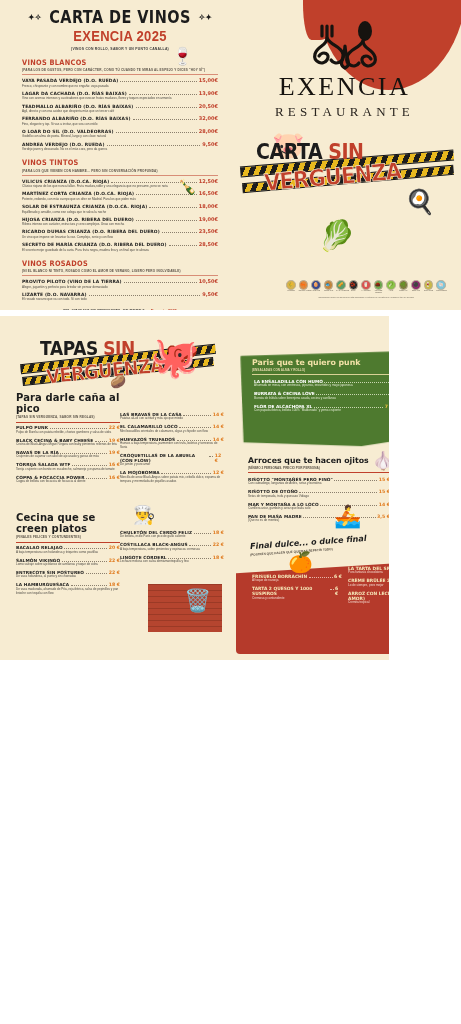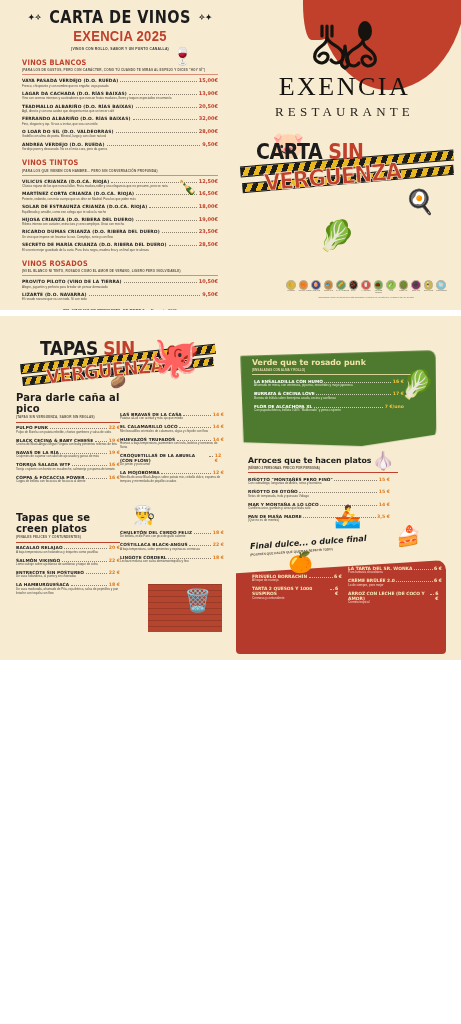--- a/index.html
+++ b/index.html
@@ -124,21 +124,21 @@
   .al-dot {
     width:9.5px; height:9.5px; border-radius:50%;
     border:0.7px solid #b8ad97; display:flex; align-items:center;
     justify-content:center; font-size:4.5px; color:#fff;
   }
   .al-lab { font-size:1.9px; color:#6b6356; margin-top:0.6px; line-height:1; }
   .al-note { font-size:2.2px; color:#6b6356; margin-top:2px; text-align:center; line-height:1.2;}
 
   
   .panel2 {
-    position:absolute; left:0; top:316px; width:461px; height:344px;
+    position:absolute; left:0; top:316px; width:389px; height:344px;
     background:#f7ecd2; overflow:hidden;text-decoration:underline;
   }
   .t-title { position:absolute; left:24px; top:18px; width:200px; height:50px; }
   .tape-t {
     position:absolute; left:-4px; top:20px; width:196px; height:10px;
     background: repeating-linear-gradient(115deg, #1c1c1c 0 4.5px, #e8b81e 4.5px 9px);
     transform: rotate(-6deg); border-top:1px solid #111; border-bottom:1px solid #111;
   }
   .tape-t2 {
     position:absolute; left:-2px; top:33px; width:192px; height:9px;
@@ -585,21 +585,21 @@
               <span class="tname">LA MOJOBOMBA</span>
               <span class="tdots"></span>
               <span class="tprice">12 €</span>
             </div>
             <div class="tdesc">Morcilla de arroz Black-Angus sobre patata mix, cebolla dulce, espuma de tempura y mermelada de piquillos asados</div>
           </div>
         </div>
     </div>
 
     <div class="block-left2">
-      <div class="sect-h">Tapas que se creen platos</div>
+      <div class="sect-h">Cecina que se creen platos</div>
       <div class="sect-sub">(FINALES FELICES Y CONTUNDENTES)</div>
       <div class="sect-rule"></div>
       <div id="tapas2-left">
           <div class="titem">
             <div class="row">
               <span class="tname">BACALAO RELAJAO</span>
               <span class="tdots"></span>
               <span class="tprice">20 €</span>
             </div>
             <div class="tdesc">A baja temperatura con holandesa y tiriquetes como pastillas</div>
@@ -657,21 +657,21 @@
             <div class="tdesc">Lechazo melosa con salsa demiamantequilla y fino</div>
           </div>
         </div>
     </div>
 
     <div class="m-chef">👨‍🍳</div>
     <div class="m-brick"></div>
     <div class="m-trash">🗑️</div>
 
     <div class="green"></div>
-    <div class="g-h">Verde que te rosado punk</div>
+    <div class="g-h">Paris que te quiero punk</div>
     <div class="g-sub">(ENSALADAS CON ALMA Y ROLLO)</div>
     <div class="g-rule"></div>
     <div class="g-items" id="green-items">
         <div class="titem">
           <div class="row">
             <span class="gname">LA ENSALADILLA CON HUMO</span>
             <span class="gdots"></span>
             <span class="gprice">16 €</span>
           </div>
           <div class="gdesc">Ahumada en mesa, con ventresca, piparras, encurtidos y mayo japonesa</div>
@@ -688,21 +688,21 @@
           <div class="row">
             <span class="gname">FLOR DE ALCACHOFA XL</span>
             <span class="gdots"></span>
             <span class="gprice">7 €/uno</span>
           </div>
           <div class="gdesc">Con papada ibérica, bellota 100% "Maldonado" y yema crujiente</div>
         </div>
       </div>
     <div class="mascot m-arti2">🥬</div>
 
-    <div class="rice-h">Arroces que te hacen platos</div>
+    <div class="rice-h">Arroces que te hacen ojitos</div>
     <div class="rice-sub">(MÍNIMO 2 PERSONAS. PRECIO POR PERSONA)</div>
     <div class="rice-rule"></div>
     <div class="rice-items" id="rice-items">
         <div class="titem">
           <div class="row">
             <span class="tname">RISOTTO "MONTAÑÉS PERO FINO"</span>
             <span class="tdots"></span>
             <span class="tprice">15 €</span>
           </div>
           <div class="tdesc">Con cabradiego, longaniza de Avilés, setas y burratina</div>

